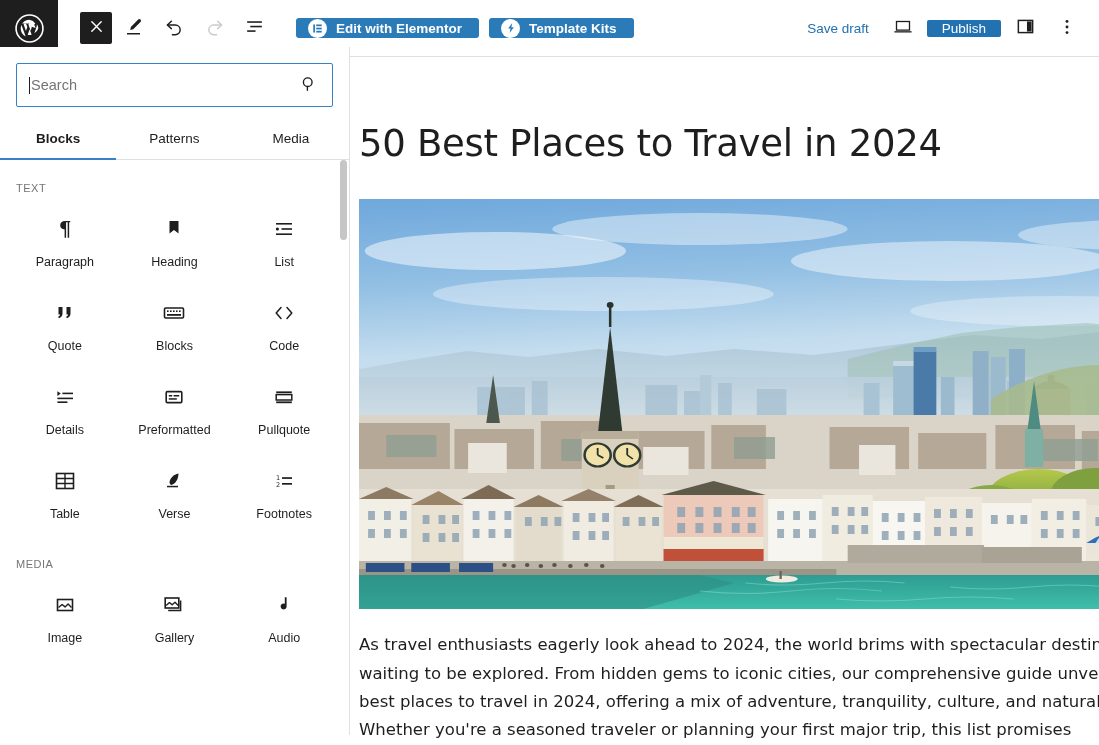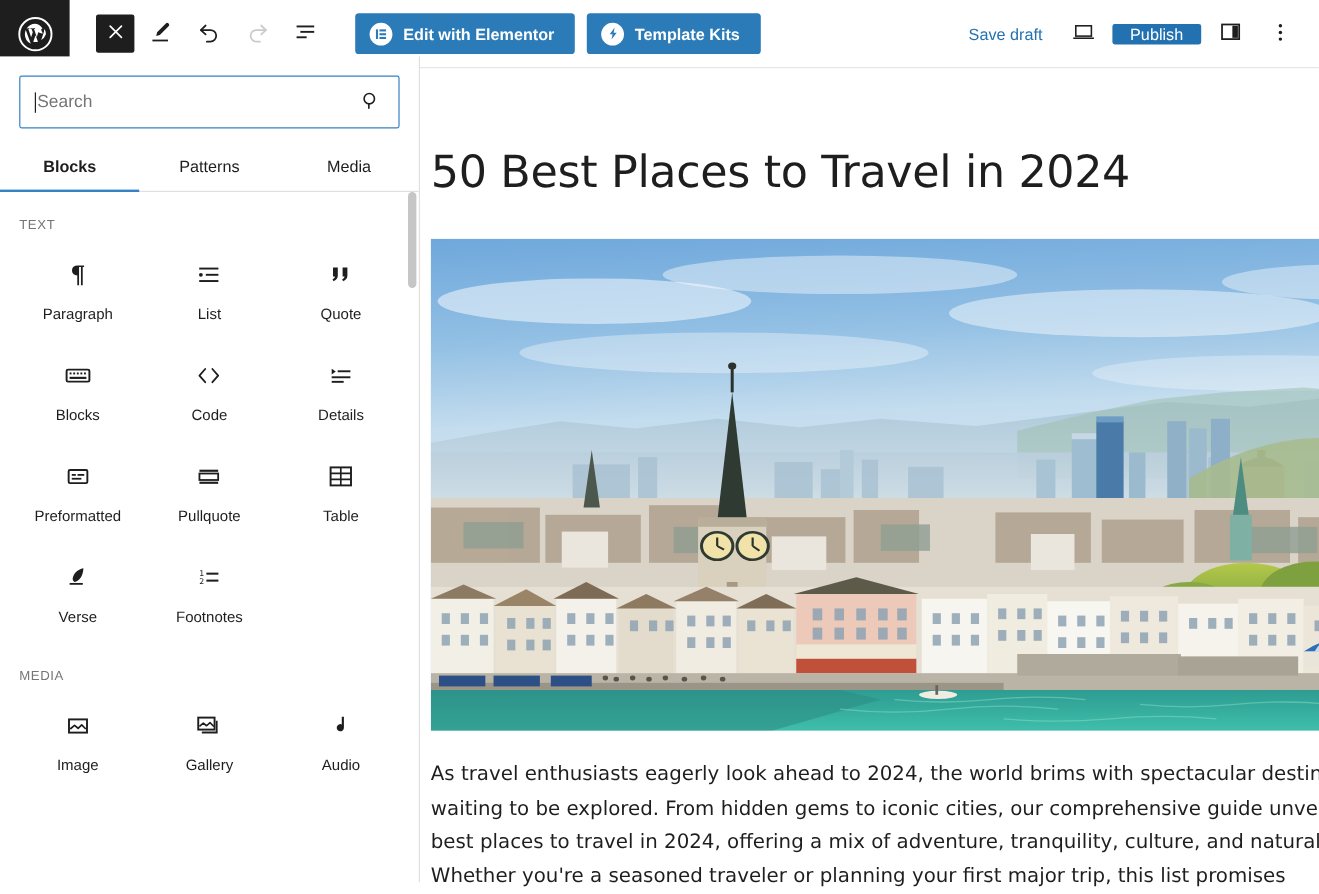--- a/index.html
+++ b/index.html
@@ -40,21 +40,21 @@
   }
   .tb-btn.close-blk {
     background: #1e1e1e; border-radius: 2px;
     width: 32px; height: 32px;
   }
   .tb-btn.disabled { opacity: .35; cursor: default; }
 
   .tb-actions { display: flex; align-items: center; margin-left: 24px; gap: 10px; }
   .brand-btn {
     display: inline-flex; align-items: center; gap: 9px;
-    height: 34px; padding: 0 17px 0 12px;
+    height: 20px; padding: 0 17px 0 12px;
     border: none; border-radius: 3px;
     color: #fff; font-size: 13.5px; font-weight: 600;
     cursor: pointer; white-space: nowrap;
     font-family: "Liberation Sans", sans-serif;
   }
   .brand-icon {
     width: 19px; height: 19px; border-radius: 50%;
     background: #fff; display: flex; align-items: center; justify-content: center;
     flex: 0 0 19px;
   }
@@ -348,20 +348,28 @@
 
       <button class="block-item">
         <span class="block-icon">
           <svg width="24" height="24" viewBox="0 0 24 24">
               <text x="12" y="19" font-family="DejaVu Serif, serif" font-size="20" font-weight="700" fill="#1e1e1e" text-anchor="middle">¶</text>
             </svg>
         </span>
         <span class="block-label">Paragraph</span>
       </button>
 
+      <button class="block-item">
+        <span class="block-icon">
+          <svg width="24" height="24" viewBox="0 0 24 24">
+              <path d="M7.5 4h9v12.5l-4.5-3.6-4.5 3.6V4z" fill="#1e1e1e"></path>
+            </svg>
+        </span>
+        <span class="block-label">Heading</span>
+      </button>
 
       <button class="block-item">
         <span class="block-icon">
           <svg width="24" height="24" viewBox="0 0 24 24">
             <rect x="4" y="6" width="16" height="1.6" fill="#1e1e1e"></rect>
             <circle cx="5.4" cy="12" r="1.6" fill="#1e1e1e"></circle>
             <rect x="9.5" y="11.2" width="10.5" height="1.6" fill="#1e1e1e"></rect>
             <rect x="4" y="16.4" width="16" height="1.6" fill="#1e1e1e"></rect>
           </svg>
         </span>

